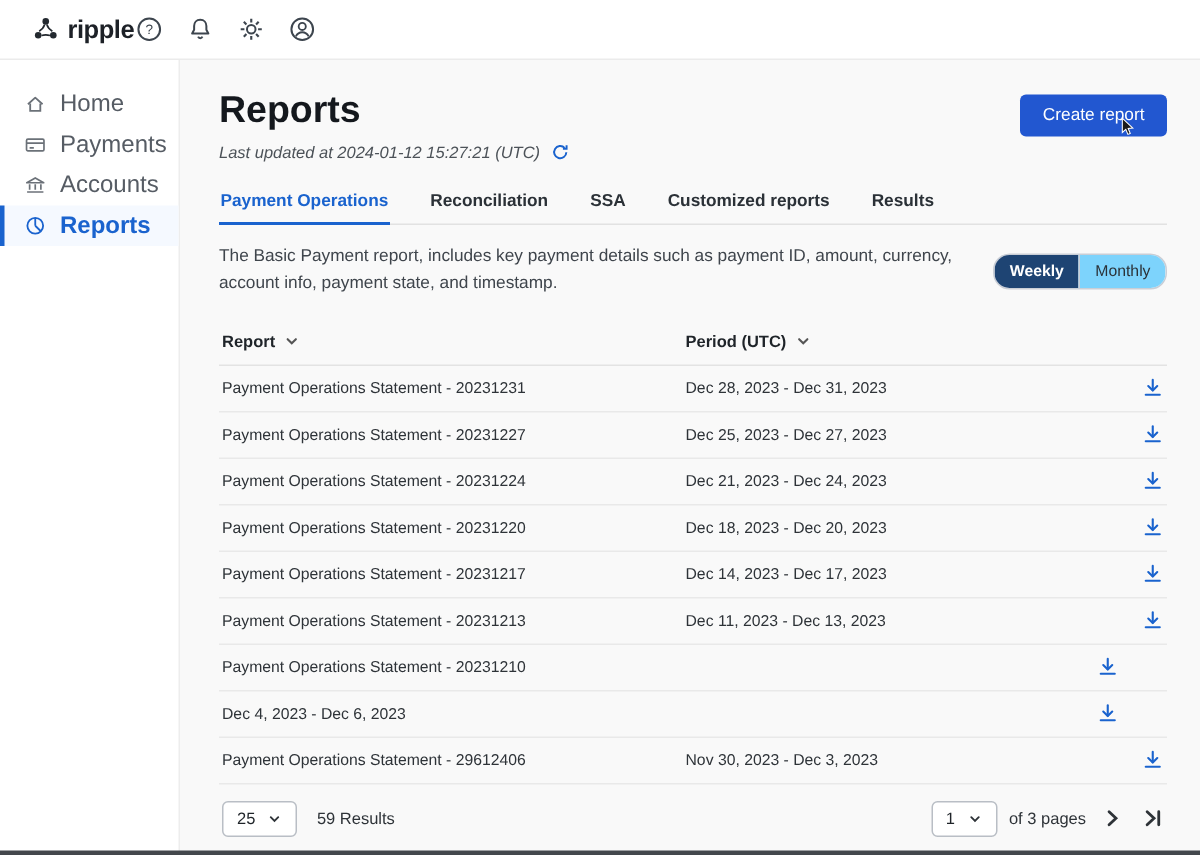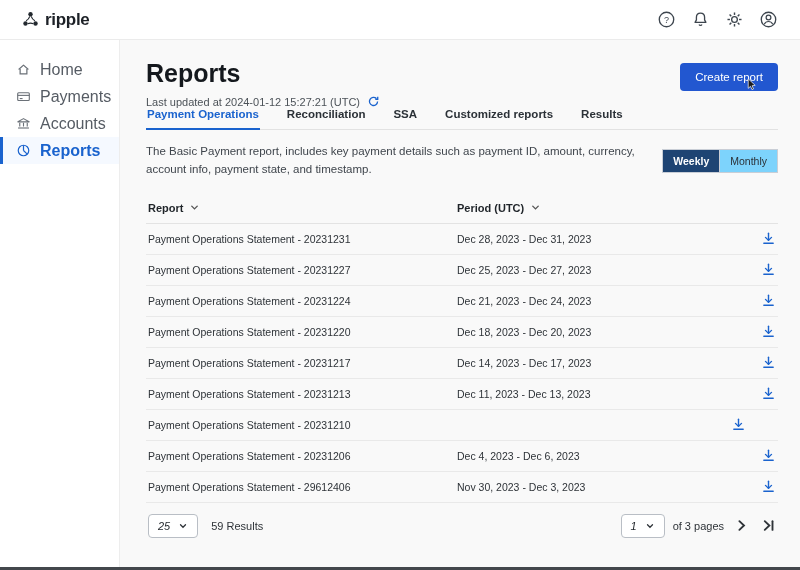--- a/index.html
+++ b/index.html
@@ -9,21 +9,21 @@
     font-family: "Liberation Sans", sans-serif;
     background: #ffffff; overflow: hidden;
   }
   svg { display: block; width: 100%; height: 100%; }
 
   .app { position: relative; width: 800px; height: 570px; display: flex; flex-direction: column; background: #fff; }
 
   
   .topbar {
     flex: 0 0 40px; height: 40px;
-    display: flex; align-items: center; justify-content: space-between;
+    display: flex; align-items: center; justify-content: flex-start;
     padding: 0 22px; background: #fff; border-bottom: 1px solid #ebebeb; z-index: 3;
   }
   .logo { display: flex; align-items: center; gap: 6px; cursor: pointer; }
   .logo-mark { width: 17px; height: 17px; color: #23292f; }
   .logo-text { font-size: 17px; font-weight: 700; color: #1d2127; letter-spacing: -0.3px; }
   .topbar-icons { display: flex; align-items: center; gap: 15px; }
   .icon-btn { width: 19px; height: 19px; padding: 0; border: none; background: none; color: #3d454e; cursor: pointer; }
 
   
   .shell { flex: 1; display: flex; min-height: 0; }
@@ -43,42 +43,42 @@
   .side-item.active .side-icon { color: var(--accent-blue, #1A63CE); }
 
   
   .main {
     flex: 1; min-width: 0; background: #f9f9f9;
     padding: 18px 22px 0 26px;
     display: flex; flex-direction: column; overflow: hidden;
   }
   .title-row { display: flex; justify-content: space-between; align-items: flex-start; }
   .page-title { margin: 0; font-size: 25px; line-height: 30px; font-weight: 700; color: #14181d; }
-  .updated { display: flex; align-items: flex-end; gap: 7px; margin-top: 7px; font-size: 11px; color: #4c5258; }
+  .updated { display: flex; align-items: flex-end; gap: 7px; margin-top: 7px; font-size: 11px; color: #4c5258; font-style: italic; }
   .refresh-btn { width: 13px; height: 13px; padding: 0; border: none; background: none; color: var(--accent-blue, #1A63CE); cursor: pointer; }
   .create-btn {
     margin-top: 5px; background: var(--brand-blue, #2257D0); color: #fff;
     border: none; border-radius: 4px; font-size: 11.5px; font-weight: 500;
     padding: 8px 15px; cursor: pointer; font-family: inherit;
   }
 
-  .tabs { display: flex; gap: 26px; margin-top: 0; border-bottom: 1px solid #e2e2e2; }
+  .tabs { display: flex; gap: 26px; margin-top: 20px; border-bottom: 1px solid #e2e2e2; }
   .tab {
     position: relative; padding: 0 1px 9px; font-size: 11.5px;
     color: #2b3137; font-weight: 600; cursor: pointer;
   }
   .tab.active { color: var(--accent-blue, #1A63CE); font-weight: 700; }
   .tab.active::after {
     content: ""; position: absolute; left: 0; right: 0; bottom: -1px;
     height: 2.5px; background: var(--accent-blue, #1A63CE);
   }
 
   .desc-row { display: flex; justify-content: space-between; align-items: center; margin-top: 13px; }
   .desc { margin: 0; font-size: 11.5px; line-height: 1.55; color: #3f454c; max-width: 552px; }
-  .toggle { display: flex; border: 1px solid #c9ced6; border-radius: 0; overflow: hidden; background: #fff; flex: 0 0 auto; }
+  .toggle { display: flex; border: 1px solid #c9ced6; border-radius: 11px; overflow: hidden; background: #fff; flex: 0 0 auto; }
   .toggle-opt {
     font-size: 10.5px; padding: 5px 10px; border: none; background: #7dd3fc;
     color: #2b3137; cursor: pointer; font-family: inherit;
   }
   .toggle-opt + .toggle-opt { border-left: 1px solid #c9ced6; }
   .toggle-opt.selected { background: var(--toggle-dark, #1E4473); color: #fff; font-weight: 600; }
 
   
   .table { margin-top: 14px; }
   .thead, .row { display: grid; grid-template-columns: 309px 1fr 30px; align-items: center; padding: 0 2px; }
@@ -87,21 +87,21 @@
   .sort-icon { width: 11px; height: 11px; color: #555; }
   .row { height: 31px; font-size: 10.5px; color: #2e3338; border-bottom: 1px solid #e9e9e9; }
   .dl-btn { width: 15px; height: 15px; padding: 0; border: none; background: none; color: var(--accent-blue, #1A63CE); cursor: pointer; justify-self: end; }
 
   
   .tfooter { display: flex; justify-content: space-between; align-items: center; padding: 11px 2px 0; }
   .foot-left, .foot-right { display: flex; align-items: center; }
   .select {
     display: inline-flex; align-items: center; gap: 8px;
     border: 1px solid #b9bec5; border-radius: 4px; background: #fff;
-    padding: 5px 9px; font-size: 11px; color: #1f2429; cursor: pointer; font-family: inherit; font-style: italic;
+    padding: 5px 9px; font-size: 11px; color: #1f2429; cursor: pointer; font-family: inherit;
   }
   .chev { width: 10px; height: 10px; color: #2e3338; }
   .results { font-size: 11px; color: #2e3338; margin-left: 13px; }
   .pages-label { font-size: 11px; color: #2e3338; margin: 0 10px 0 8px; }
   .page-btn { width: 15px; height: 15px; padding: 0; border: none; background: none; color: #2e3338; cursor: pointer; }
   .page-btn + .page-btn { margin-left: 12px; }
 
   .bottom-edge { position: absolute; left: 0; right: 0; bottom: 0; height: 3px; background: #43474c; }
   .cursor { position: absolute; left: 745px; top: 77px; width: 14px; height: 14px; z-index: 5; pointer-events: none; }
 </style>
@@ -357,21 +357,20 @@
               <button class="dl-btn">
                 <svg viewBox="0 0 16 16">
                   <path d="M8 2.4v7.4" stroke="currentColor" stroke-width="1.5" stroke-linecap="round"></path>
                   <path d="M4.8 6.8 8 10l3.2-3.2" fill="none" stroke="currentColor" stroke-width="1.5" stroke-linecap="round" stroke-linejoin="round"></path>
                   <path d="M3 13h10" stroke="currentColor" stroke-width="1.5" stroke-linecap="round"></path>
                 </svg>
               </button>
             </div>
 
             <div class="row">
-              <span>Payment Operations Statement - 20231206</span>
               <span>Dec 4, 2023 - Dec 6, 2023</span>
               <button class="dl-btn">
                 <svg viewBox="0 0 16 16">
                   <path d="M8 2.4v7.4" stroke="currentColor" stroke-width="1.5" stroke-linecap="round"></path>
                   <path d="M4.8 6.8 8 10l3.2-3.2" fill="none" stroke="currentColor" stroke-width="1.5" stroke-linecap="round" stroke-linejoin="round"></path>
                   <path d="M3 13h10" stroke="currentColor" stroke-width="1.5" stroke-linecap="round"></path>
                 </svg>
               </button>
             </div>
 

